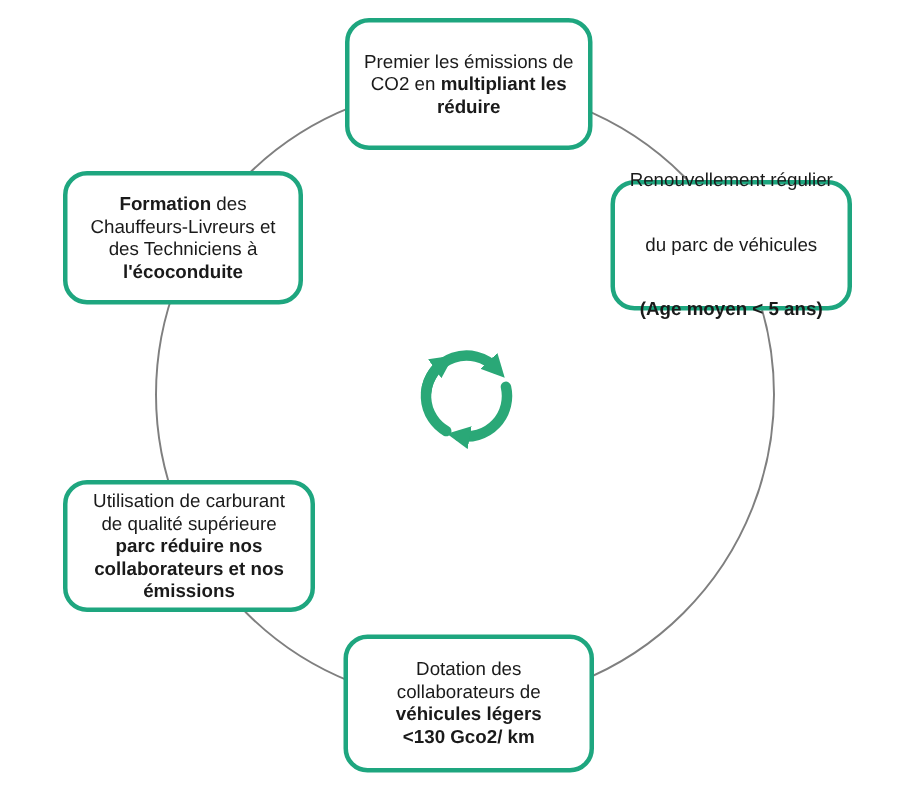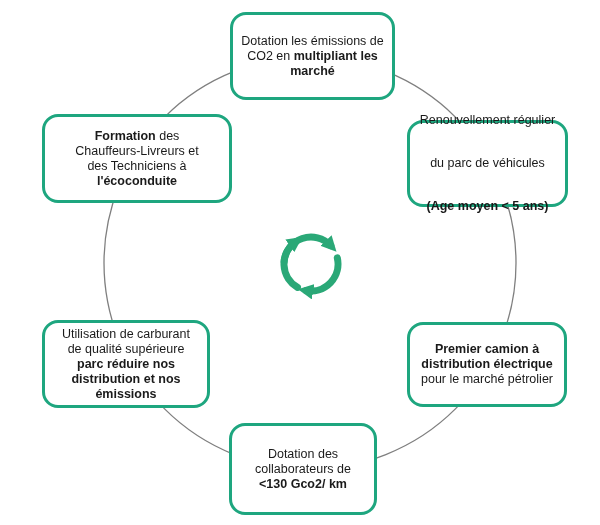--- a/index.html
+++ b/index.html
@@ -40,66 +40,62 @@
     text-align:center;
     color:var(--text);
     font-size:12.5px;
     line-height:15px;
     padding:4px 2px;
   }
   .cycle-box .b{font-weight:700;margin-top:35px;}
   .box-top          {left:230px; top:12px;  width:165px; height:88px;}
   .box-top-right    {left:407px; top:120px; width:161px; height:87px;gap:28px;}
   .box-bottom-right {left:407px; top:322px; width:160px; height:85px;}
-  .box-bottom       {left:229px; top:423px; width:148px; height:92px;}
+  .box-bottom       {left:229px; top:423px; width:167px; height:92px;}
   .box-bottom-left  {left:42px;  top:320px; width:168px; height:88px;}
-  .box-top-left     {left:42px;  top:114px; width:190px; height:89px;}
+  .box-top-left     {left:42px;  top:114px; width:160px; height:89px;}
 </style>
 </head>
 <body>
 
 <div class="stage" id="stage">
   <svg id="bg" width="600" height="525" viewBox="0 0 600 525">
     <defs>
       <marker id="ah" viewBox="0 0 10 10" refX="4.5" refY="5" markerWidth="2.2" markerHeight="2.2" orient="auto">
         <path class="arrow-head" d="M0,0 L10,5 L0,10 z"></path>
       </marker>
     </defs>
     <circle class="cycle-ring" cx="310" cy="263" r="206" fill="none" stroke-width="1.3"></circle>
     <g fill="none" stroke-width="7" stroke-linecap="round">
       <path class="icon-arc" d="M284.1,261.6 A27,27 0 0 1 330.7,245.6" marker-end="url(#ah)"></path>
       <path class="icon-arc" d="M337.3,257.9 A27,27 0 0 1 306.3,290.6" marker-end="url(#ah)"></path>
       <path class="icon-arc" d="M297.5,287.4 A27,27 0 0 1 295.5,241.9" marker-end="url(#ah)"></path>
     </g>
   </svg>
 <div class="cycle-box box-top">
-      <div class="line"><span>Dotation les émissions de</span></div>
+      <div class="line"><span>Premier les émissions de</span></div>
       <div class="line"><span>CO2 en </span><span class="b">multipliant les</span></div>
-      <div class="line"><span class="b">marché</span></div>
+      <div class="line"><span class="b">réduire</span></div>
     </div>
     <div class="cycle-box box-top-right">
       <div class="line"><span>Renouvellement régulier</span></div>
       <div class="line"><span>du parc de véhicules</span></div>
       <div class="line"><span class="b">(Age moyen &lt; 5 ans)</span></div>
     </div>
-    <div class="cycle-box box-bottom-right">
-      <div class="line"><span class="b">Premier camion à</span></div>
-      <div class="line"><span class="b">distribution électrique</span></div>
-      <div class="line"><span>pour le marché pétrolier</span></div>
-    </div>
     <div class="cycle-box box-bottom">
       <div class="line"><span>Dotation des</span></div>
       <div class="line"><span>collaborateurs de</span></div>
+      <div class="line"><span class="b">véhicules légers</span></div>
       <div class="line"><span class="b">&lt;130 Gco2/ km</span></div>
     </div>
     <div class="cycle-box box-bottom-left">
       <div class="line"><span>Utilisation de carburant</span></div>
       <div class="line"><span>de qualité supérieure</span></div>
       <div class="line"><span class="b">parc réduire nos</span></div>
-      <div class="line"><span class="b">distribution et nos</span></div>
+      <div class="line"><span class="b">collaborateurs et nos</span></div>
       <div class="line"><span class="b">émissions</span></div>
     </div>
     <div class="cycle-box box-top-left">
       <div class="line"><span class="b">Formation</span><span> des</span></div>
       <div class="line"><span>Chauffeurs-Livreurs et</span></div>
       <div class="line"><span>des Techniciens à</span></div>
       <div class="line"><span class="b">l'écoconduite</span></div>
     </div>
   </div>
 

